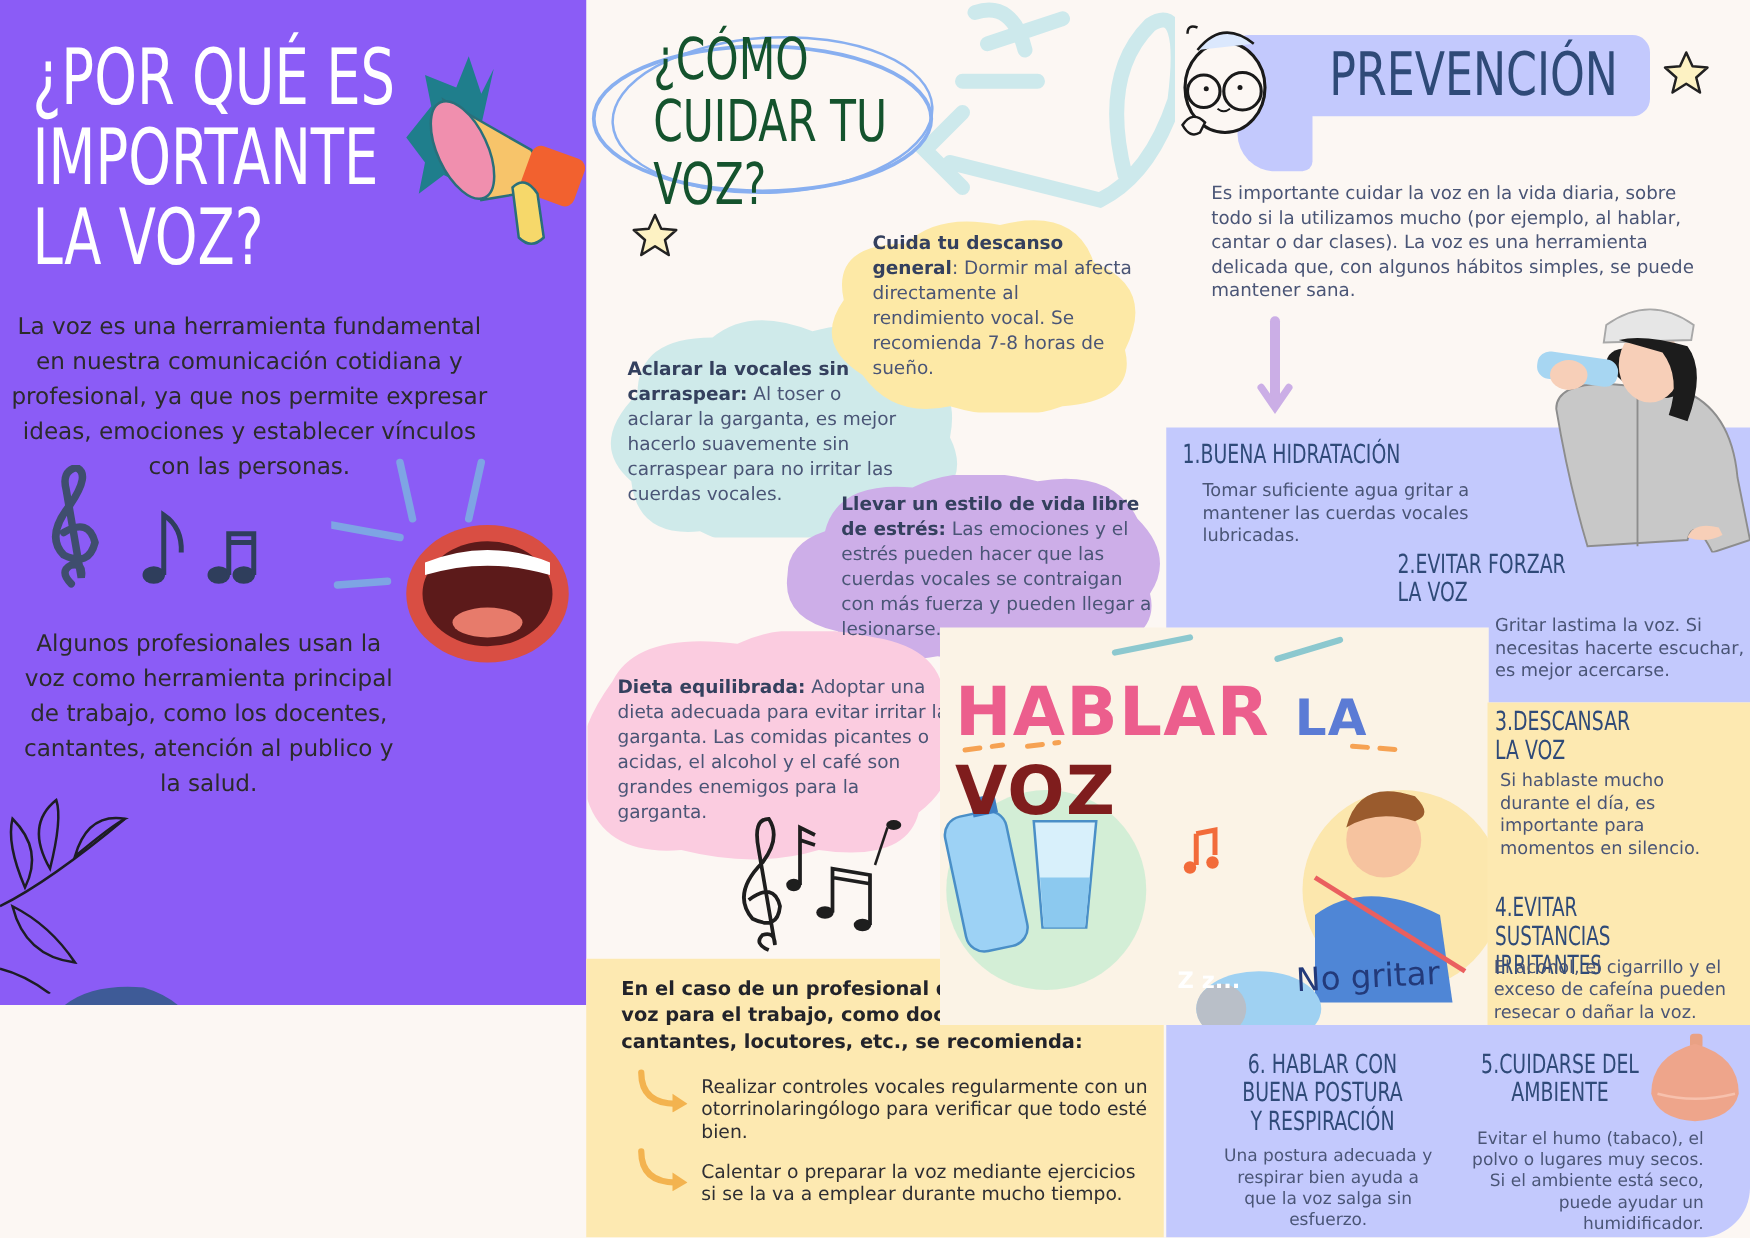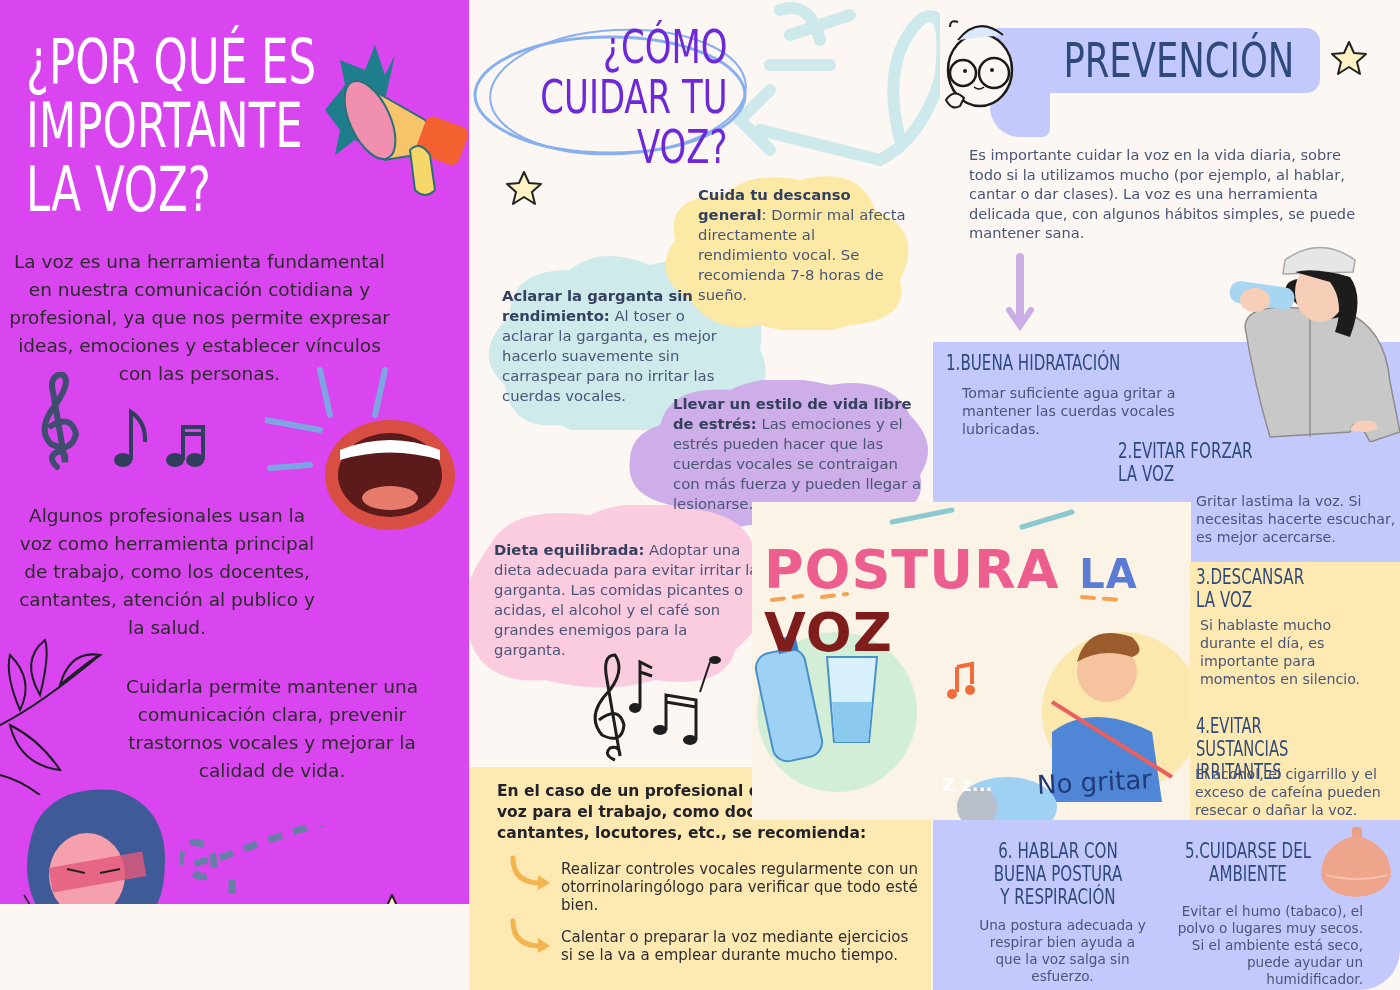--- a/index.html
+++ b/index.html
@@ -1,29 +1,29 @@
 <!DOCTYPE html>
 <html><head>
 <meta charset="utf-8">
 <style>
   * { box-sizing: border-box; margin: 0; padding: 0; }
   html, body { width: 1400px; height: 990px; overflow: hidden; }
   body { position: relative; background: #fcf7f3; font-family: "DejaVu Sans", sans-serif; color: #3d4a6b; }
   .abs { position: absolute; }
 
   
-  #left { left: 0; top: 0; width: 469px; height: 904px; background: #d946ef; overflow: hidden; }
+  #left { left: 0; top: 0; width: 469px; height: 804px; background: #8b5cf6; overflow: hidden; }
   #left-title { left: 26px; top: 30px; width: 310px; color: #ffffff; font-size: 62px; line-height: 64px; font-family: "DejaVu Sans Condensed", "DejaVu Sans", sans-serif; font-weight: 400; transform: scaleX(0.78); transform-origin: left top; width: 400px; }
   .left-p { color: #2b2b2b; font-size: 18.5px; line-height: 28px; text-align: center; }
   #left-p1 { left: 2px; top: 248px; width: 395px; }
   #left-p2 { left: 12px; top: 502px; width: 310px; }
   #left-p3 { left: 112px; top: 673px; width: 320px; }
 
   
-  #mid-title { left: 500px; top: 22px; width: 250px; text-align: right; color: #6d28d9; font-size: 46px; line-height: 50px; font-family: "DejaVu Sans Condensed", "DejaVu Sans", sans-serif; }
+  #mid-title { left: 500px; top: 22px; width: 250px; text-align: left; color: #14532d; font-size: 46px; line-height: 50px; font-family: "DejaVu Sans Condensed", "DejaVu Sans", sans-serif; }
   .cloud { position: absolute; }
   .cloud-text { position: absolute; font-size: 14.8px; line-height: 20px; color: #4a5576; }
   .cloud-text b { color: #34405e; margin-top: 21px; }
 
   #yellow-box { left: 469px; top: 767px; width: 462px; height: 223px; background: #fde9b1; }
   #yellow-head { left: 497px; top: 781px; width: 400px; font-size: 15.5px; line-height: 21px; font-weight: 700; color: #22232a; }
   .yb-item { position: absolute; left: 561px; width: 360px; font-size: 15px; line-height: 18px; color: #2e2e33; }
 
   
   #hero-img { left: 752px; top: 502px; width: 440px; height: 318px; background: #fbf3e6; overflow: hidden; }
@@ -86,21 +86,20 @@
 
   <svg class="abs" style="left:0;top:625px" width="110" height="170">
     <path d="M0 100 Q40 80 100 30" fill="none" stroke="#1d1d24" stroke-width="2"></path>
     <path d="M40 70 q10 -40 5 -55 q-25 20 -5 55z" fill="none" stroke="#1d1d24" stroke-width="2"></path>
     <path d="M60 60 q30 -25 40 -30 q-30 -5 -40 30z" fill="none" stroke="#1d1d24" stroke-width="2"></path>
     <path d="M20 85 q-15 -35 -10 -55 q25 25 10 55z" fill="none" stroke="#1d1d24" stroke-width="2"></path>
     <path d="M10 100 q30 15 50 45 q-40 -5 -50 -45z" fill="none" stroke="#1d1d24" stroke-width="2"></path>
     <path d="M0 150 q20 5 40 20" fill="none" stroke="#1d1d24" stroke-width="2"></path>
   </svg>
 
-  <p id="left-p3" class="abs left-p">Cuidarla permite mantener una comunicación clara, prevenir trastornos vocales y mejorar la calidad de vida.</p>
 
   <svg class="abs" style="left:5px;top:785px" width="165" height="205">
     <path d="M40 205 L35 140 q40 -20 100 0 l5 65z" fill="#dcdba8"></path>
     <path d="M30 40 q20 -40 80 -35 q50 15 50 70 q0 55 -30 65 q-50 10 -90 -5 q-30 -40 -10 -95z" fill="#3e5b97"></path>
     <ellipse cx="82" cy="90" rx="38" ry="42" fill="#f6a0ad"></ellipse>
     <rect x="45" y="75" width="95" height="25" fill="#e5587a" opacity="0.8" transform="rotate(-10 90 87)"></rect>
     <path d="M62 84 l18 4 M95 88 l20 -4" stroke="#222" stroke-width="2"></path>
     <ellipse cx="85" cy="125" rx="20" ry="14" fill="#f6a0ad"></ellipse>
     <path d="M10 135 l10 -5 l-5 -8 M25 120 l-6 -10" stroke="#222" stroke-width="1.5" fill="none"></path>
   </svg>
@@ -143,21 +142,21 @@
   <path d="M40 45 q10 -40 70 -35 q40 -20 100 -5 q60 -10 80 30 q30 30 10 60 q10 40 -60 50 q-50 10 -110 0 q-50 10 -80 -20 q-45 -10 -40 -45 q0 -25 30 -35z" fill="#cdaee8"></path>
 </svg>
 <svg class="cloud" style="left:470px;top:505px" width="300" height="185">
   <path d="M20 40 q20 -40 100 -30 q40 -20 110 -5 q60 10 55 60 q20 50 -20 80 q-10 40 -80 30 q-50 15 -110 0 q-60 5 -75 -40 q-20 -40 20 -95z" fill="#fbcce0"></path>
 </svg>
 
 <div class="cloud-text" style="left:698px;top:185px;width:210px">
   <b>Cuida tu descanso general</b><span>: Dormir mal afecta directamente al rendimiento vocal. Se recomienda 7-8 horas de sueño.</span>
 </div>
 <div class="cloud-text" style="left:502px;top:286px;width:220px">
-  <b>Aclarar la garganta sin rendimiento:</b><span> Al toser o aclarar la garganta, es mejor hacerlo suavemente sin carraspear para no irritar las cuerdas vocales.</span>
+  <b>Aclarar la vocales sin carraspear:</b><span> Al toser o aclarar la garganta, es mejor hacerlo suavemente sin carraspear para no irritar las cuerdas vocales.</span>
 </div>
 <div class="cloud-text" style="left:673px;top:394px;width:252px">
   <b>Llevar un estilo de vida libre de estrés:</b><span> Las emociones y el estrés pueden hacer que las cuerdas vocales se contraigan con más fuerza y pueden llegar a lesionarse.</span>
 </div>
 <div class="cloud-text" style="left:494px;top:540px;width:265px">
   <b>Dieta equilibrada:</b><span> Adoptar una dieta adecuada para evitar irritar la garganta. Las comidas picantes o acidas, el alcohol y el café son grandes enemigos para la garganta.</span>
 </div>
 
 <svg class="abs" style="left:585px;top:650px" width="140" height="118">
   <path d="M30 110 q-12 -5 -5 -12 q10 -3 10 8 L22 30 q-5 -25 8 -25 q10 15 -5 35 q-25 25 -8 45 q20 10 22 -10 q-5 -20 -25 -5" fill="none" stroke="#1e1e1e" stroke-width="3"></path>
@@ -197,21 +196,21 @@
     <path d="M325 160 q10 -40 55 -25 q15 15 0 20 q-30 -10 -55 5z" fill="#9a5b2d"></path>
     <path d="M300 230 q40 -30 100 0 l10 70 l-110 0z" fill="#4f86d6"></path>
     <line x1="300" y1="200" x2="420" y2="275" stroke="#ea5f5f" stroke-width="4"></line>
     <path d="M205 165 v25 m0 -25 l15 -3 v20" stroke="#f26b3a" stroke-width="4" fill="none"></path>
     <circle cx="200" cy="192" r="5" fill="#f26b3a"></circle>
     <circle cx="218" cy="188" r="5" fill="#f26b3a"></circle>
     <ellipse cx="255" cy="305" rx="50" ry="30" fill="#9fd1f2"></ellipse>
     <circle cx="225" cy="305" r="20" fill="#b9bfc8"></circle>
   </svg>
   <div class="abs" style="left:12px;top:36px;font-size:54px;font-weight:700;letter-spacing:1px;font-family:'DejaVu Sans',sans-serif">
-    <span style="color:#ec5e8d">POSTURA</span>
+    <span style="color:#ec5e8d">HABLAR</span>
     <span style="color:#5b7bd5;font-size:40px">LA</span>
     <span style="color:#7f1d1d">VOZ</span>
   </div>
   <div class="abs" style="left:285px;top:265px;font-size:26px;color:#233a7a;font-family:'DejaVu Sans',sans-serif;transform:rotate(-3deg)">No gritar</div>
   <div class="abs" style="left:190px;top:272px;font-size:18px;color:#ffffff;font-weight:700">Z z...</div>
 </div>
 
 <div id="prev-tail" class="abs"></div>
 <div id="prev-banner" class="abs"></div>
 <div id="prev-title" class="abs">PREVENCIÓN</div>

